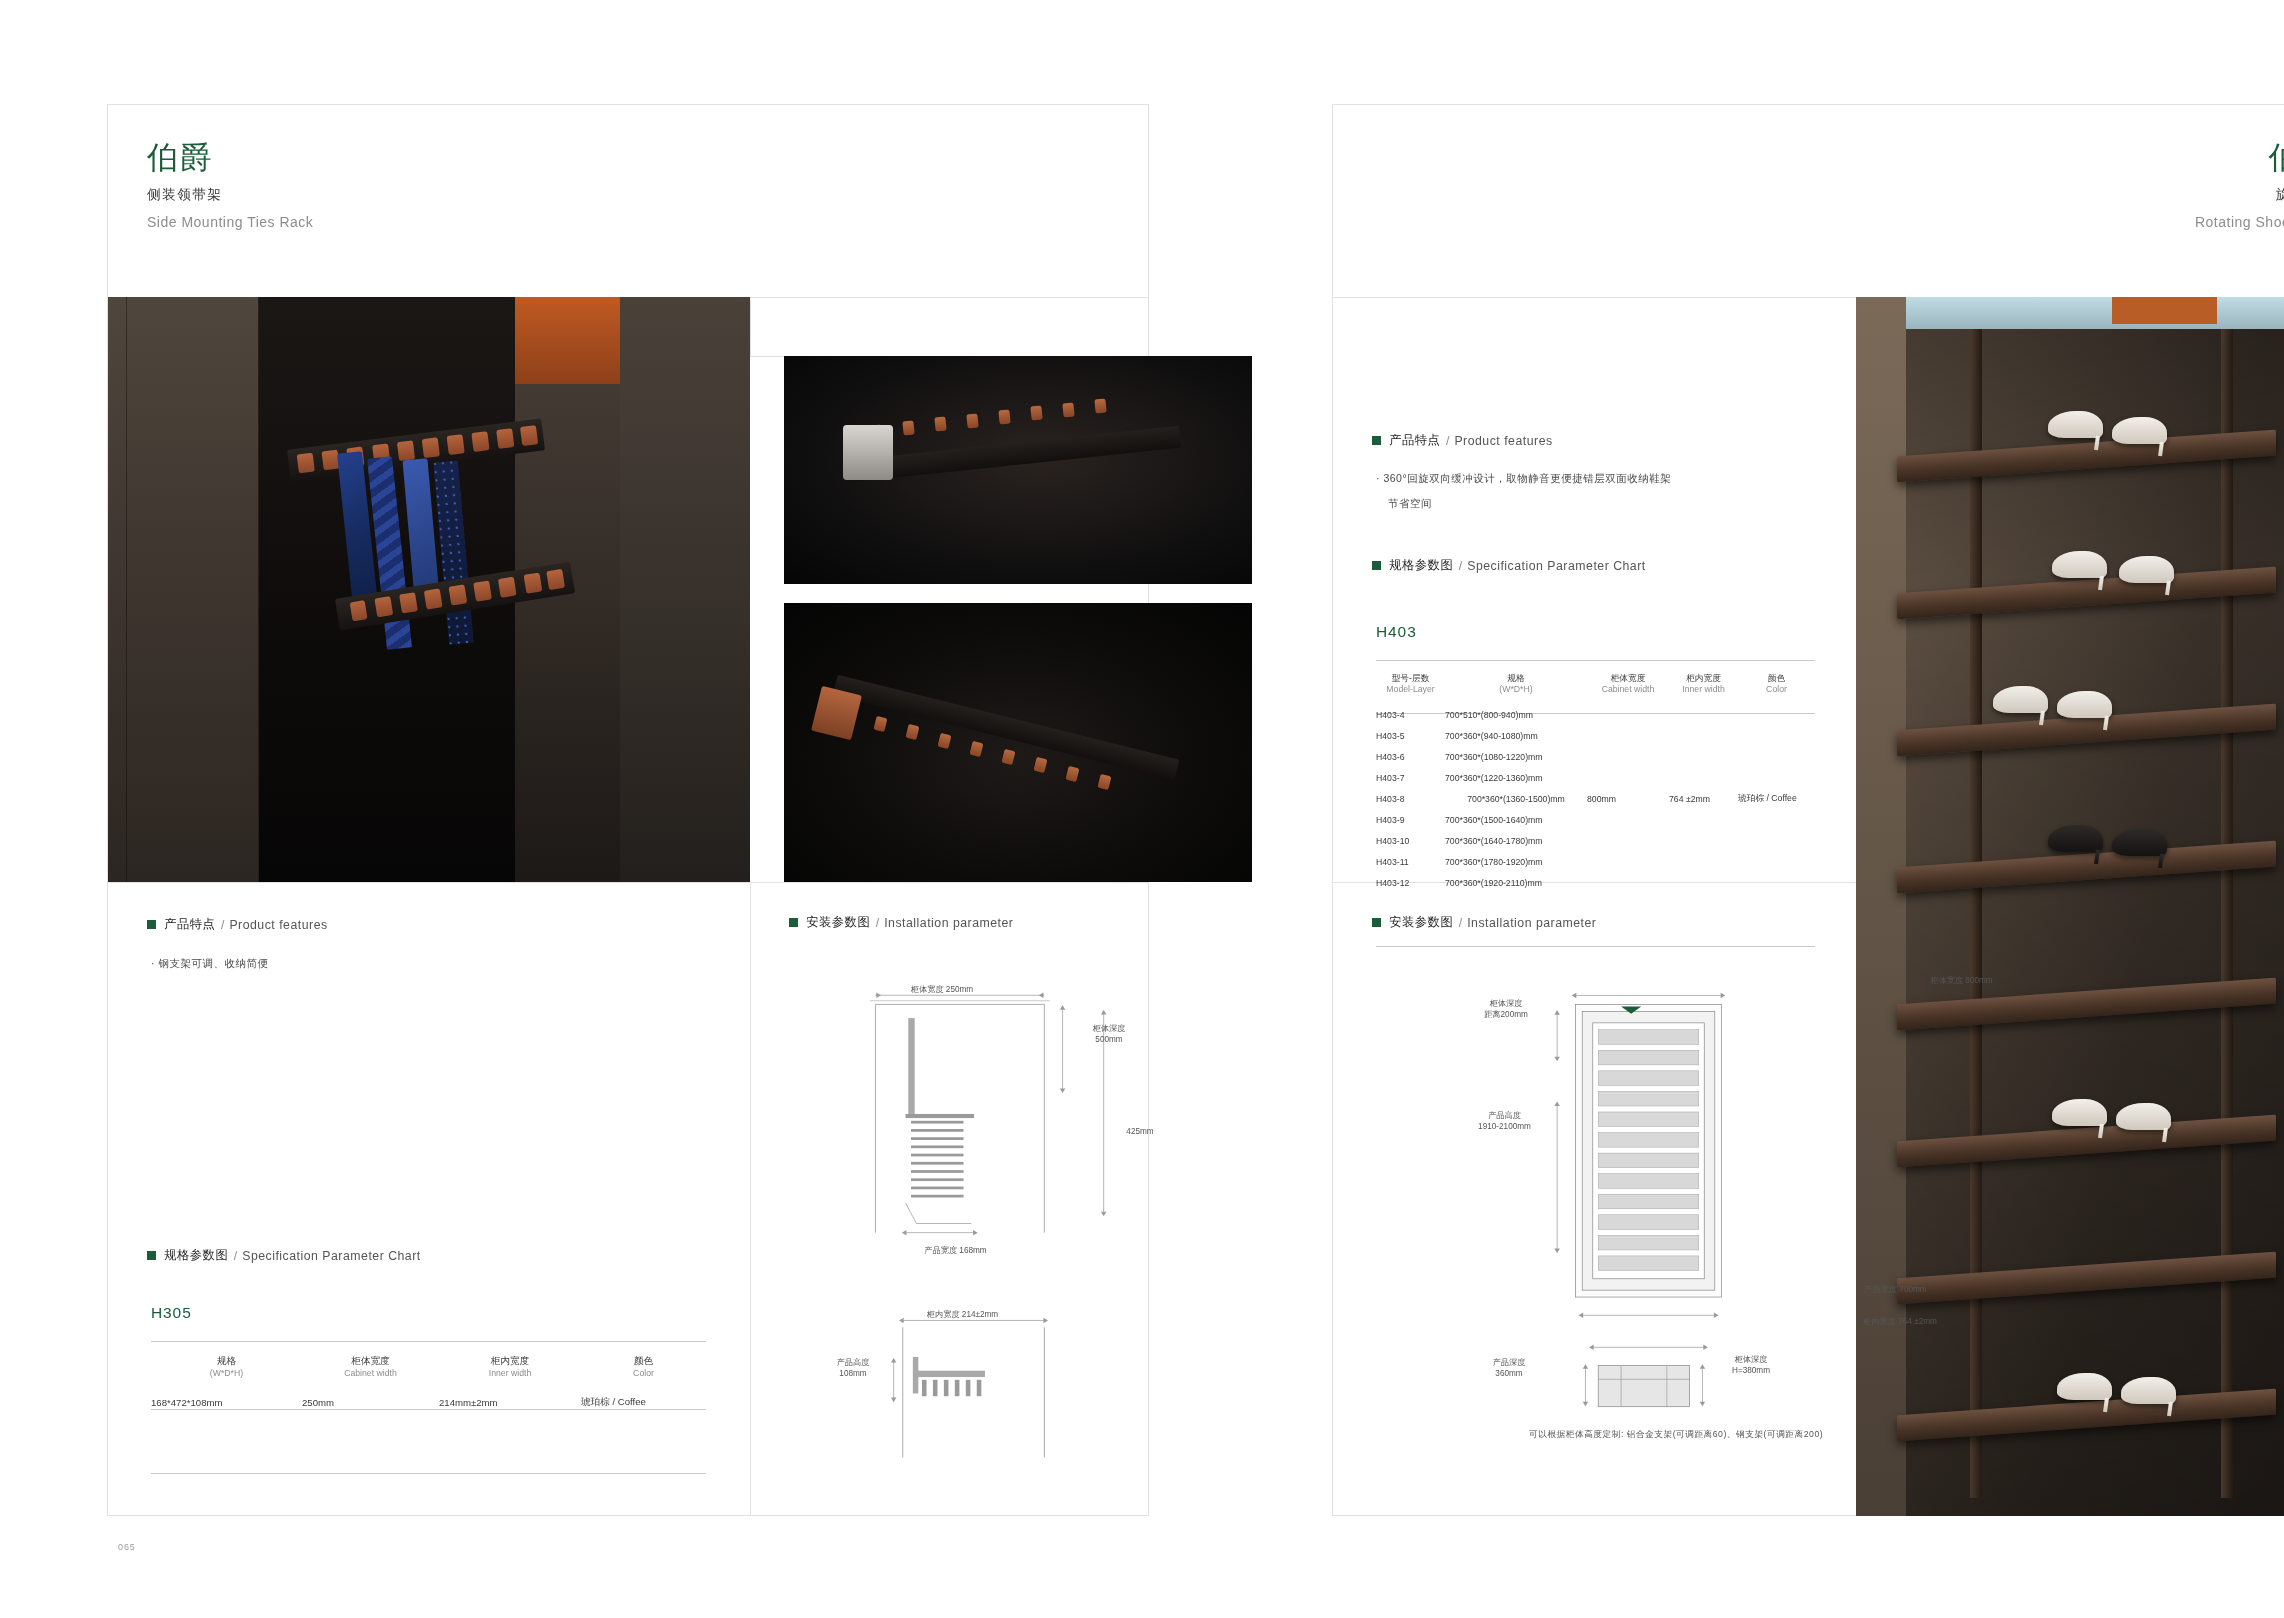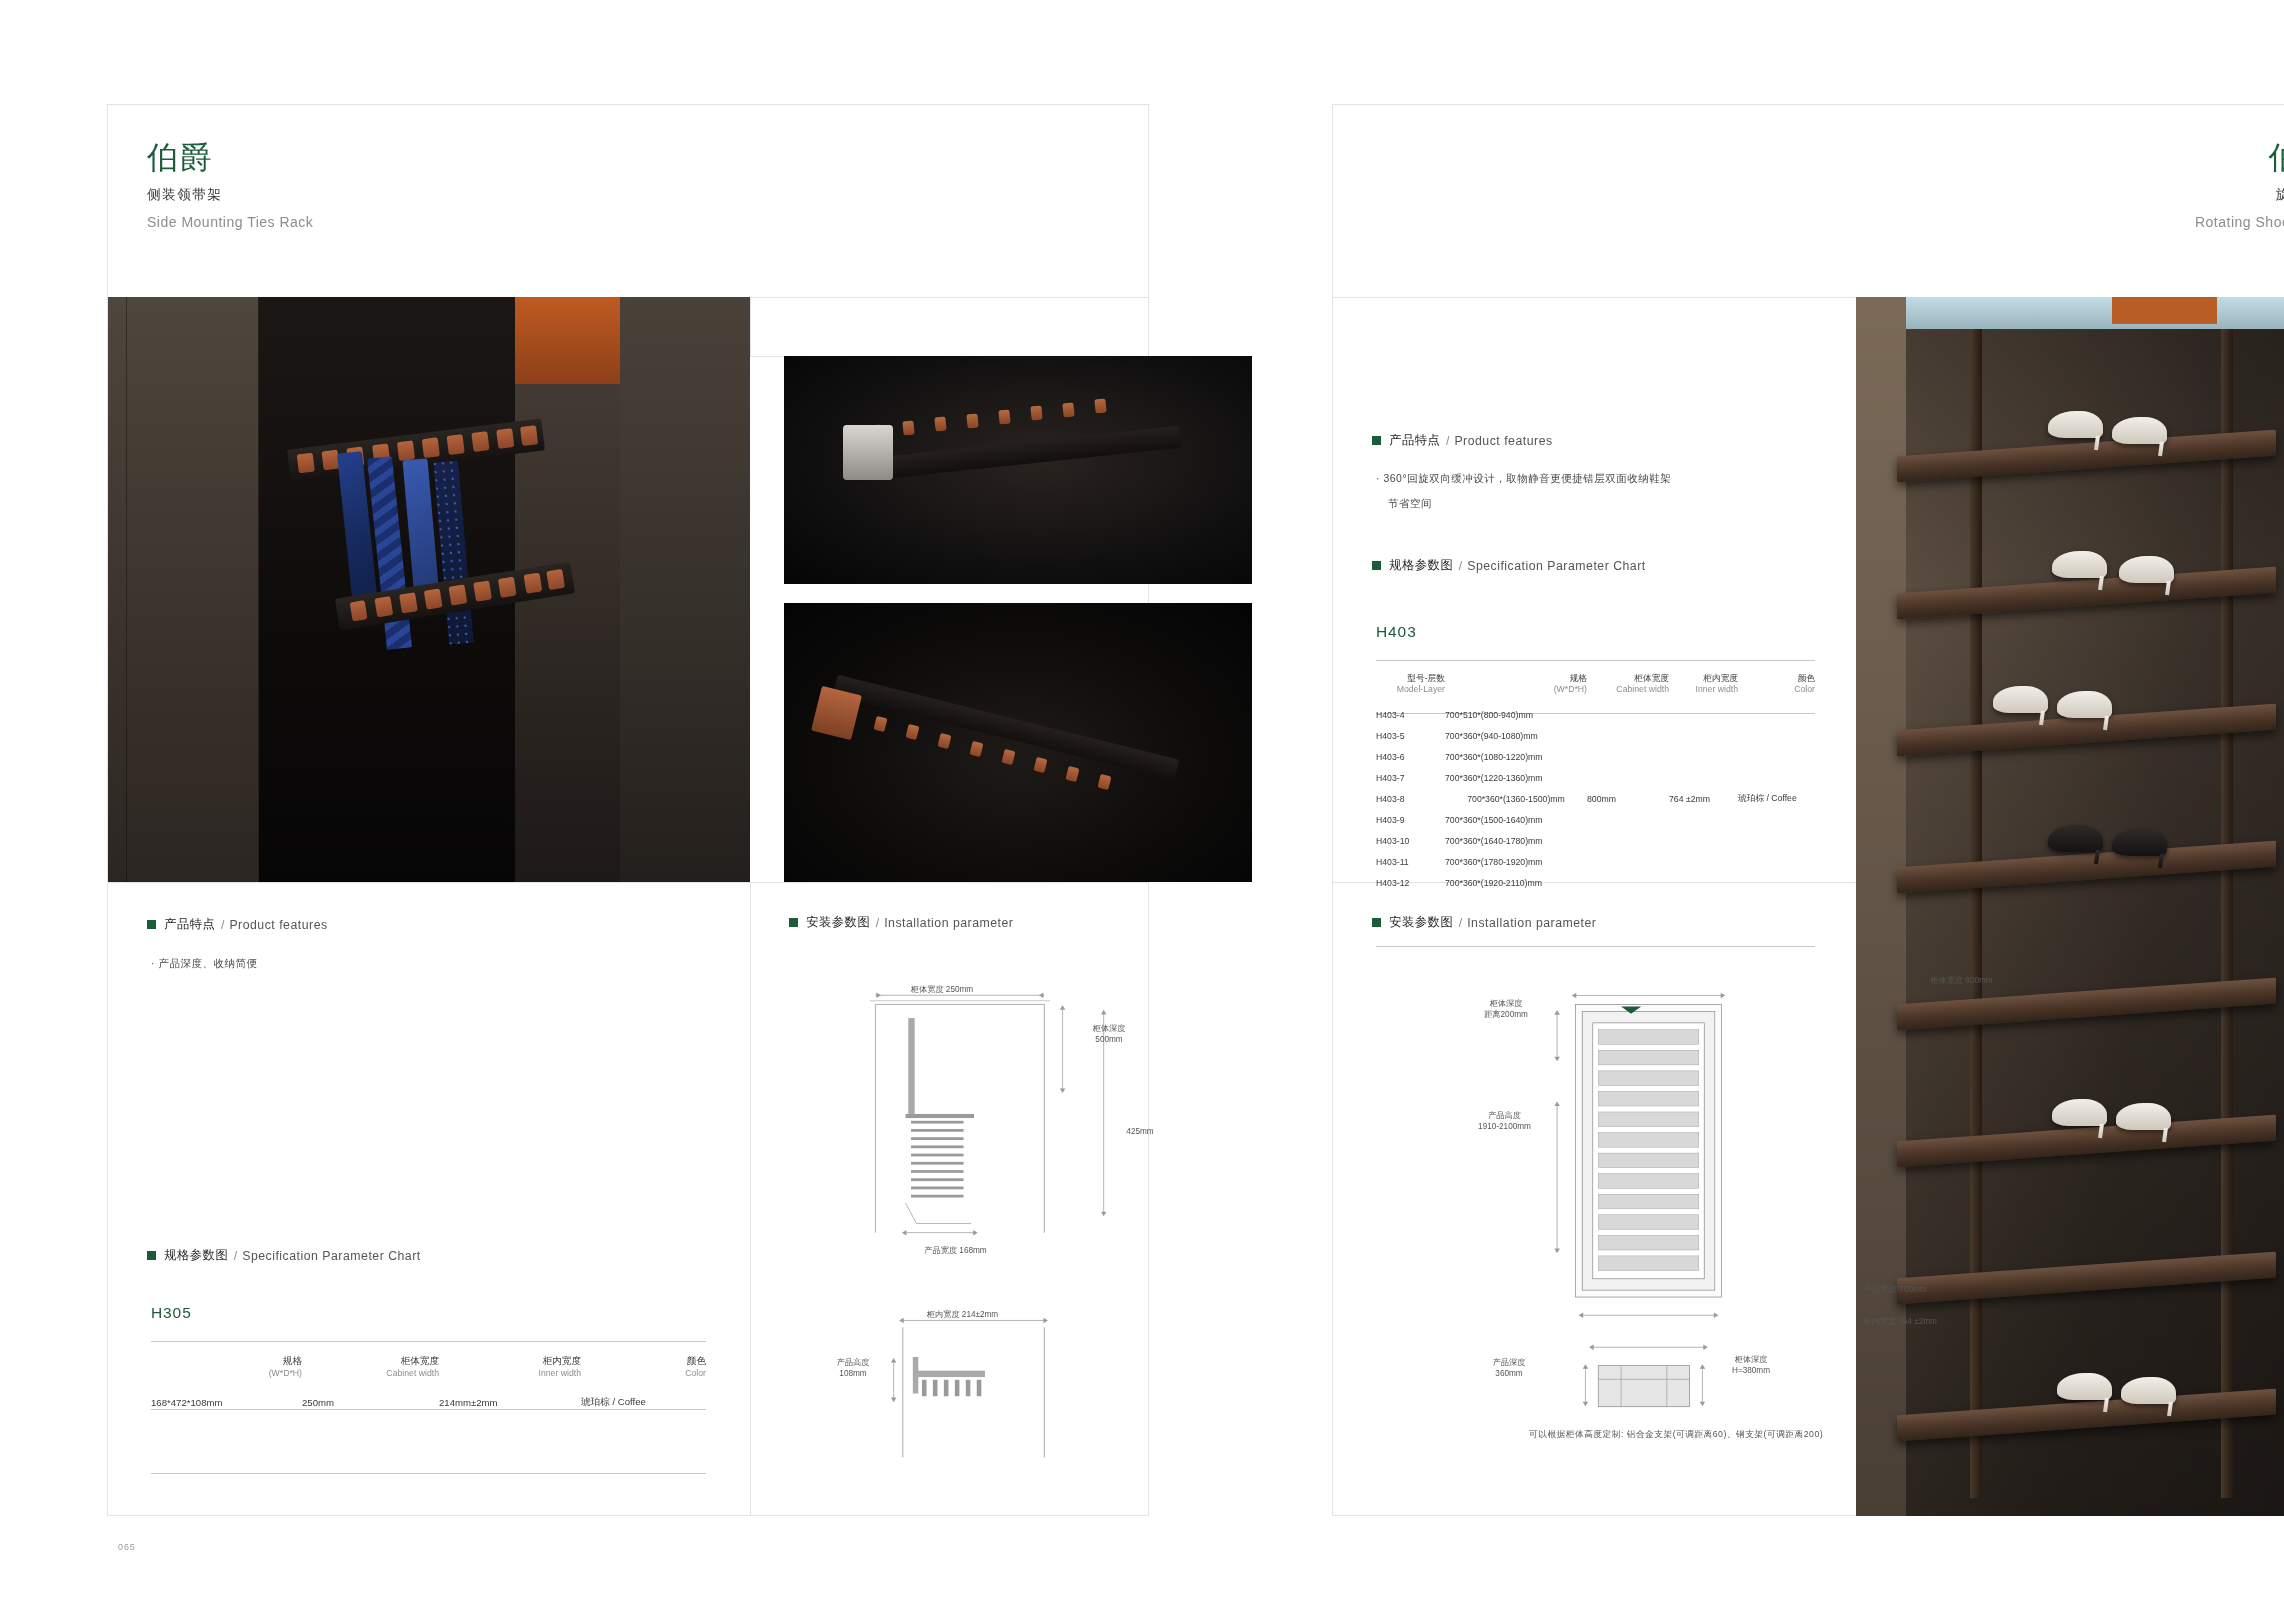--- a/index.html
+++ b/index.html
@@ -174,21 +174,21 @@
   }
 
   table.spec {
     position: absolute;
     border-collapse: collapse;
     font-size: 9.6px;
     color: #3a3a3a;
   }
   table.spec th {
     font-weight: normal;
-    text-align: right;
+    text-align: center;
     padding: 4.6px 0 8.2px 0;
     vertical-align: top;
     line-height: 1.35;
   }
   table.spec td {
     padding: 8.2px 0;
     vertical-align: middle;
     margin-top: 12px;
   }
   table.spec th .en { color: #8d8d8d; font-size: 8.7px; display: block; }
@@ -341,21 +341,21 @@
           <div style="position:absolute;left:32px;top:87px;width:41px;height:46px;background:linear-gradient(180deg,#b4663f,#7d4024);border-radius:2.7px;transform:rotate(14deg);"></div>
         </div>
 
         <div class="sec-head" style="left:39px; top:811px;">
           <span class="sq"></span>
           <span class="cn">产品特点</span>
           <span class="sep">/</span>
           <span class="en">Product features</span>
         </div>
         <div class="bullet" style="left:43px; top:850px;">
-          <span>· </span><span>产品深度、收纳简便</span>
+          <span>· </span><span>钢支架可调、收纳简便</span>
         </div>
 
         <div class="sec-head" style="left:39px; top:1142px;">
           <span class="sq"></span>
           <span class="cn">规格参数图</span>
           <span class="sep">/</span>
           <span class="en">Specification Parameter Chart</span>
         </div>
 
         <div class="model-code" style="left:43px; top:1199px;">H305</div>

